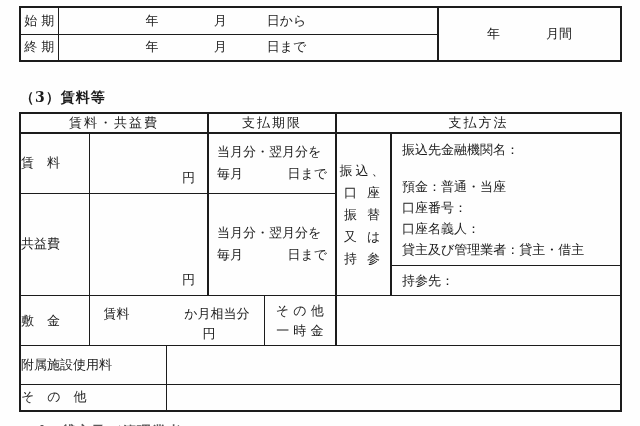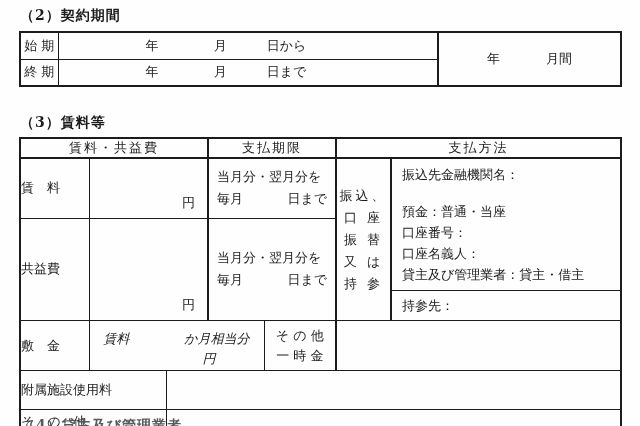--- a/index.html
+++ b/index.html
@@ -54,37 +54,36 @@
   .hdr { text-align: center; border-bottom: 2px solid #1c1c1c; letter-spacing: 2px; }
   .lbl { }
   .amt { vertical-align: bottom; text-align: right; padding: 0 12px 6px 0; }
   .ddl { padding: 0 8px; line-height: 22px; }
   .ddl .l2 { display: flex; justify-content: space-between; }
   .mtd { text-align: center; line-height: 22px; letter-spacing: 3px; }
   .mtd span { display: block; }
   .det { vertical-align: top; padding: 5px 10px; line-height: 21px; }
   .det .first { margin-bottom: 16px; }
   .det2 { padding-left: 10px; }
-  .dep { vertical-align: top; padding-top: 8px; line-height: 20px; font-style: italic; }
+  .dep { vertical-align: top; padding-top: 8px; line-height: 20px; }
   .dep .l1 { display: flex; justify-content: space-between; padding: 0 14px; }
   .dep .l2 { text-align: right; padding-right: 48px; }
   .oth { text-align: center; line-height: 20px; }
 
   .clipped-title {
     position: absolute; left: 21px; top: 417px;
     font-weight: bold; font-size: 14px; letter-spacing: 1px;
     color: #5a5a5a; white-space: nowrap;
   }
 </style>
 </head>
 <body>
 
 <div class="page">
 
-  <div class="sec-title" id="title-2">（2）契約期間</div>
 
   <table id="table1">
     <colgroup>
         <col style="width:38px">
         <col style="width:380px">
         <col style="width:183px">
       </colgroup>
     <tbody>
         <tr>
       <td class="t1-label">始 期</td>

